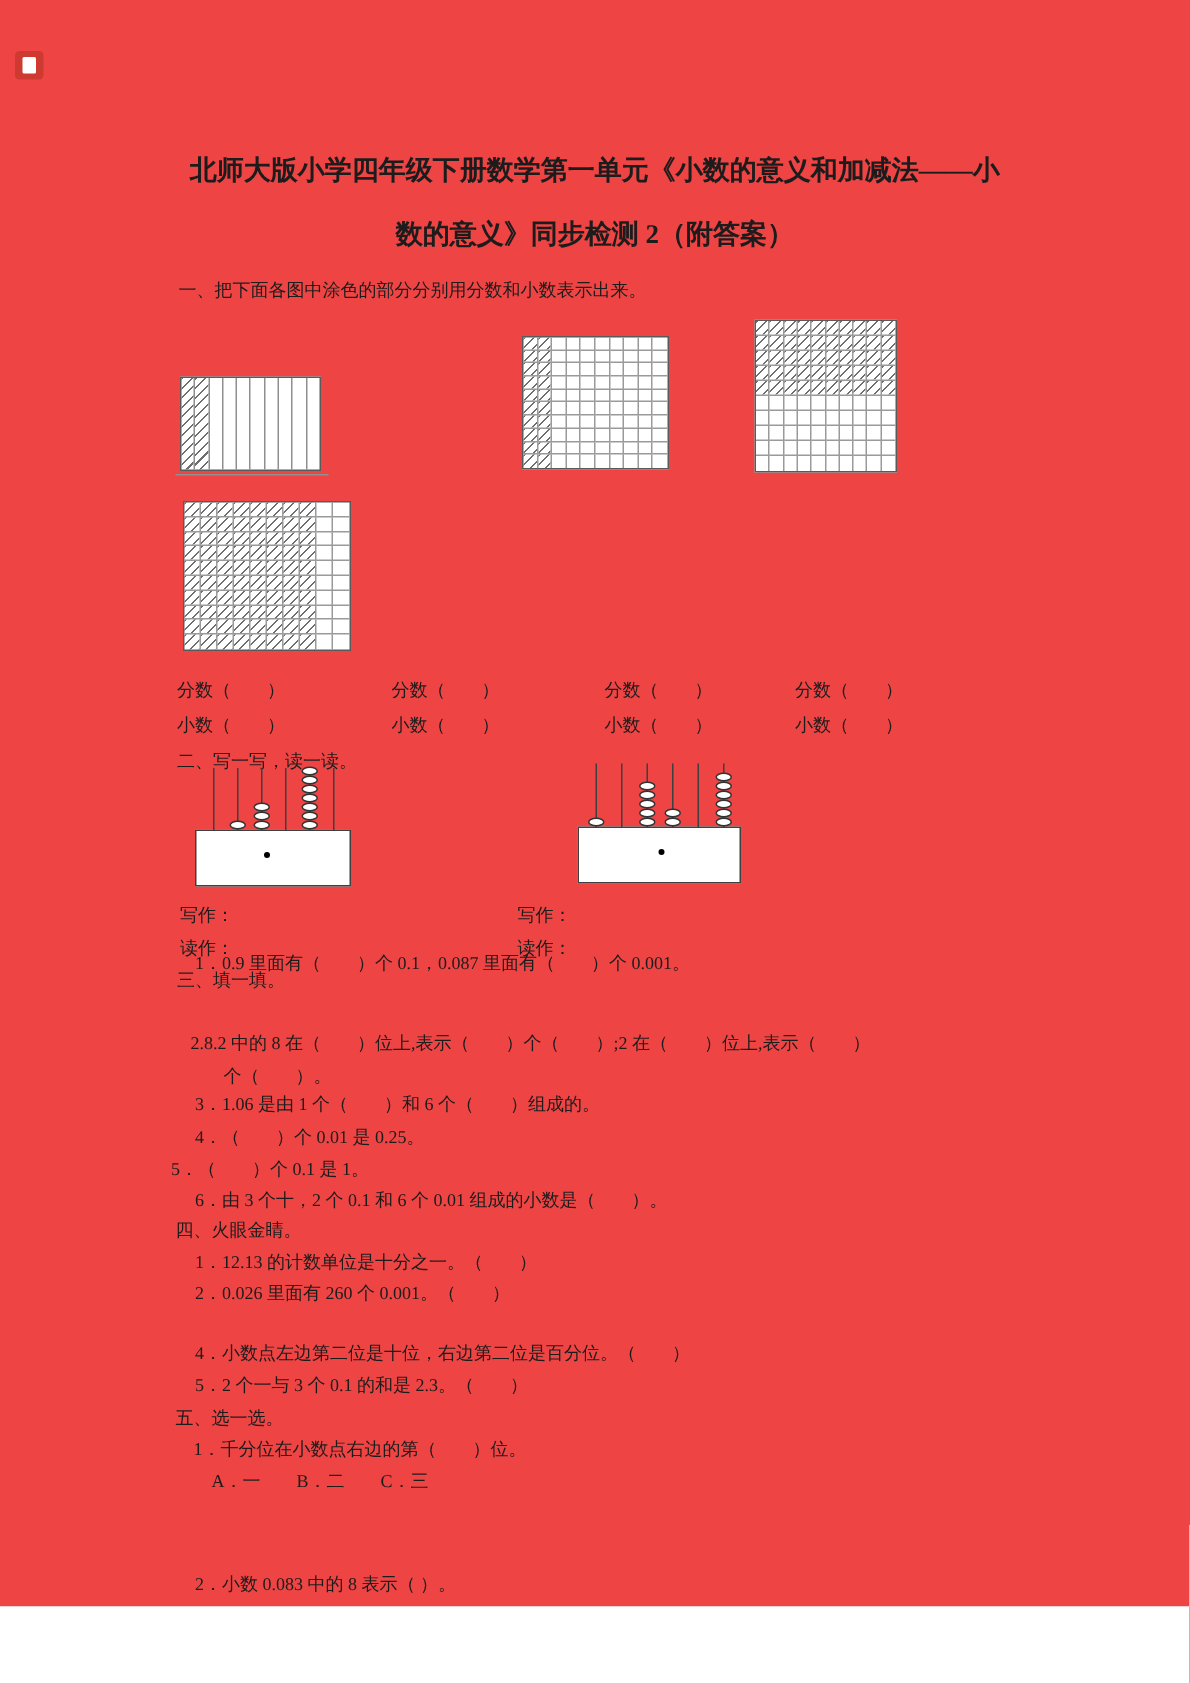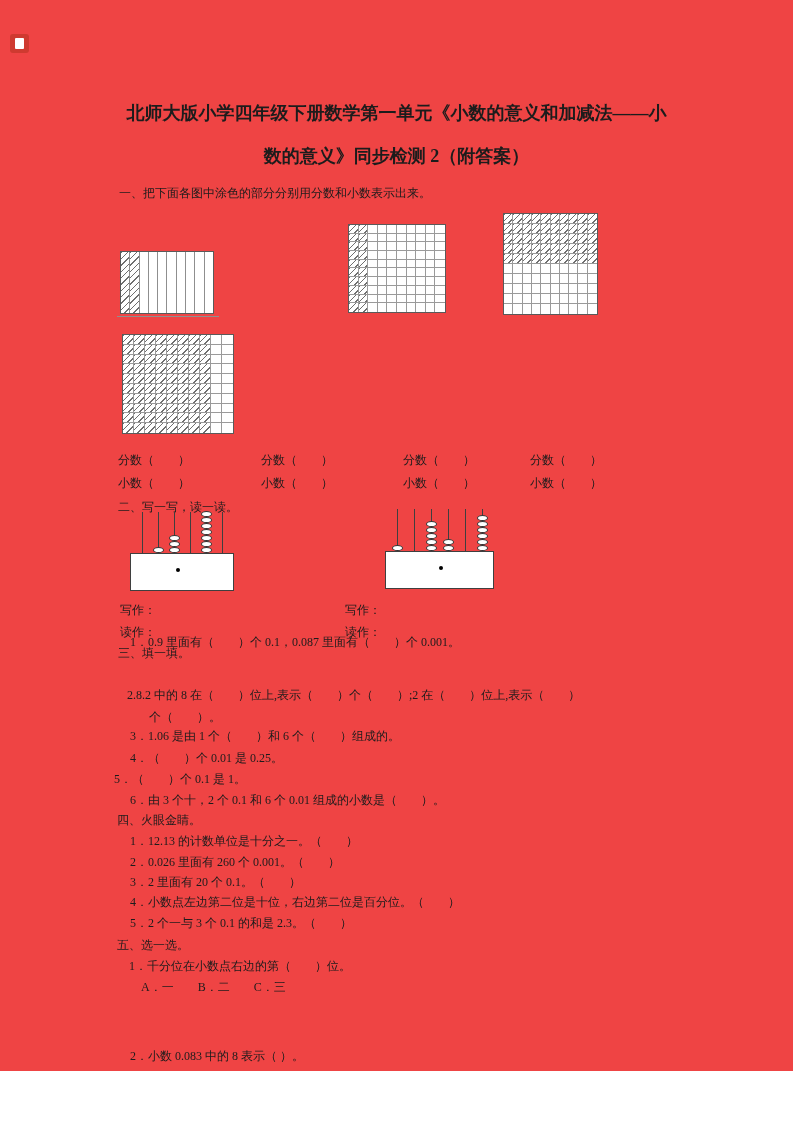--- a/index.html
+++ b/index.html
@@ -433,21 +433,20 @@
   <div class="t" style="left:127px;top:685px">2.8.2 中的 8 在（　　）位上,表示（　　）个（　　）;2 在（　　）位上,表示（　　）</div>
   <div class="t" style="left:149px;top:707px">个（　　）。</div>
   <div class="t" style="left:130px;top:726px">3．1.06 是由 1 个（　　）和 6 个（　　）组成的。</div>
   <div class="t" style="left:130px;top:748px">4．（　　）个 0.01 是 0.25。</div>
   <div class="t" style="left:114px;top:769px">5．（　　）个 0.1 是 1。</div>
   <div class="t" style="left:130px;top:790px">6．由 3 个十，2 个 0.1 和 6 个 0.01 组成的小数是（　　）。</div>
 
   <div class="t" style="left:117px;top:810px">四、火眼金睛。</div>
   <div class="t" style="left:130px;top:831px">1．12.13 的计数单位是十分之一。（　　）</div>
   <div class="t" style="left:130px;top:852px">2．0.026 里面有 260 个 0.001。（　　）</div>
-  <div class="t" style="left:130px;top:872px">3．2 里面有 20 个 0.1。（　　）</div>
   <div class="t" style="left:130px;top:892px">4．小数点左边第二位是十位，右边第二位是百分位。（　　）</div>
   <div class="t" style="left:130px;top:913px">5．2 个一与 3 个 0.1 的和是 2.3。（　　）</div>
 
   <div class="t" style="left:117px;top:935px">五、选一选。</div>
   <div class="t" style="left:129px;top:956px">1．千分位在小数点右边的第（　　）位。</div>
   <div class="t" style="left:141px;top:977px">A．一　　B．二　　C．三</div>
   <div class="t" style="left:130px;top:1046px">2．小数 0.083 中的 8 表示（ ）。</div>
 
 </div>
 

